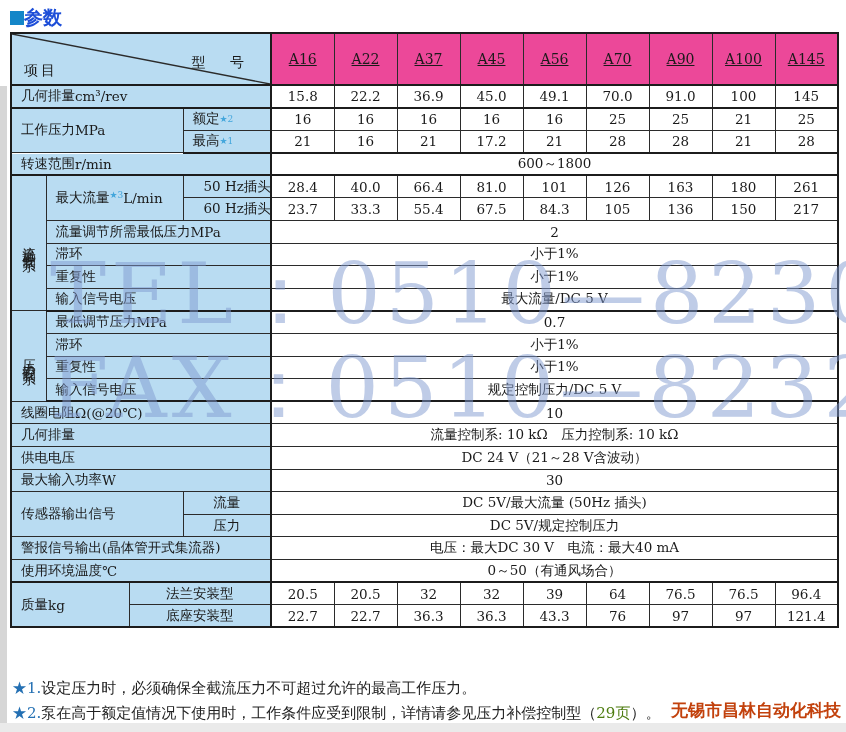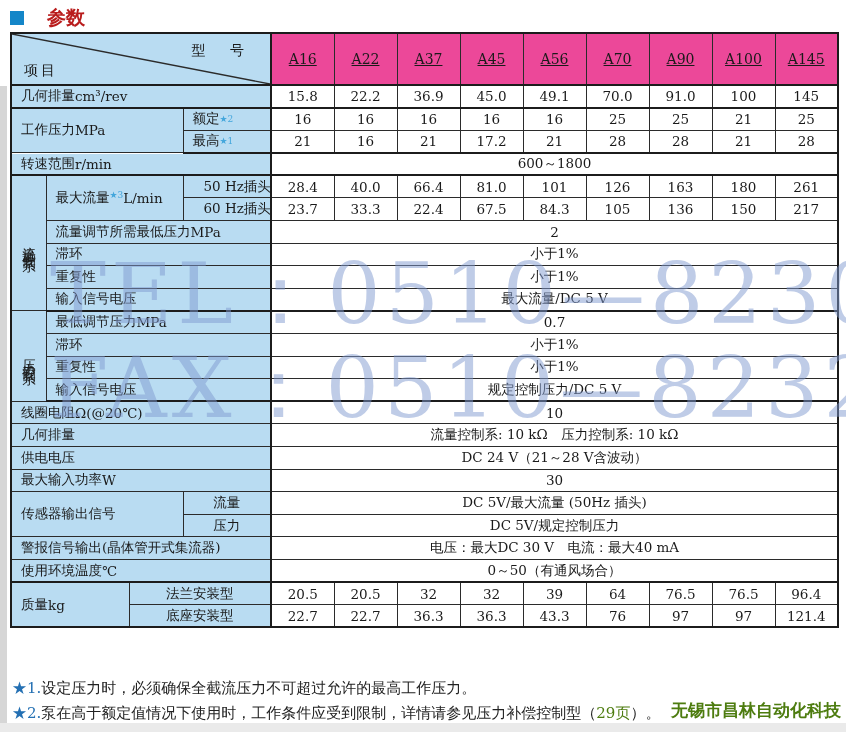--- a/index.html
+++ b/index.html
@@ -6,58 +6,58 @@
   html,body { margin:0; padding:0; }
   body {
     width:846px; height:732px; position:relative; overflow:hidden;
     background:#ffffff; color:#1a1a1a;
     font-family:"DejaVu Serif","Liberation Serif",serif;
   }
   
   .edge-left { position:absolute; left:0; top:86px; width:7px; height:640px; background:#d6d6d6; }
   .edge-bottom { position:absolute; left:0; top:723px; width:846px; height:9px; background:#eaeaea; }
 
-  .title { position:absolute; top:5px; left:10px; display:flex; align-items:center; gap:23px;
-    font-family:"DejaVu Sans","Liberation Sans",sans-serif; font-weight:bold; font-size:19px; color:#b91c1c; }
+  .title { position:absolute; top:5px; left:10px; display:flex; align-items:center; gap:0;
+    font-family:"DejaVu Sans","Liberation Sans",sans-serif; font-weight:bold; font-size:19px; color:#1d4ed8; }
   .title .sq { width:14px; height:14px; background:#1486c8; }
 
   table.spec { position:absolute; top:32px; left:10px; width:827px;
     border-collapse:collapse; table-layout:fixed; border:2px solid #1c1c1c; }
   td { border:1px solid #2b2b2b; height:22.6px; padding:0 4px; font-size:13.5px;
     text-align:center; white-space:nowrap; overflow:hidden; background:#ffffff; }
   td.lbl { background:#b9dcf2; text-align:left; padding:0 8px 0 9px; }
   td.subc { background:#b9dcf2; text-align:center; padding:0 20px; }
   td.sep { border-right:2px solid #1c1c1c; }
   tr.hrow td { height:52px; }
   tr.thick td { border-bottom:2px solid #1c1c1c; }
   td.vert { background:#b9dcf2; padding:0; text-align:center; vertical-align:middle; }
   td.vert .v { writing-mode:vertical-rl; text-orientation:upright; letter-spacing:3px;
     margin:0 auto; font-size:13.5px; line-height:1; }
   .lu { display:flex; justify-content:flex-start; align-items:center; width:100%; }
   .star { color:#43a6dc; font-size:9px; vertical-align:4px; letter-spacing:0; }
   td.diag { background:#b9dcf2; position:relative; padding:0; }
   td.diag svg { position:absolute; inset:0; width:100%; height:100%; }
-  td.diag .model-lbl { position:absolute; top:8px; right:16px; letter-spacing:10px; font-size:14px; }
+  td.diag .model-lbl { position:absolute; top:20px; right:16px; letter-spacing:10px; font-size:14px; }
   td.diag .item-lbl { position:absolute; bottom:4px; left:12px; letter-spacing:3px; font-size:14px; }
   td.model { background:#ec4899; font-size:14px;text-decoration:underline; }
 
   .notes { position:absolute; left:12px; top:676px; width:830px; font-size:15px;
     line-height:24.5px; color:#222; white-space:nowrap; }
   .notes .nstar { color:#2470b3; }
   .notes .nlink { color:#4d7c0f; }
 
   .wm { position:absolute; left:50px; white-space:nowrap; pointer-events:none; z-index:5;
     font-family:"DejaVu Serif","Liberation Serif",serif;
     color:rgba(128,153,208,0.5); font-size:84px; letter-spacing:5px; line-height:1; }
   #wm-tel { top:252px; }
   #wm-fax { top:346px; }
 
   .company { position:absolute; top:698px; right:3px; z-index:6;
     font-family:"DejaVu Sans","Liberation Sans",sans-serif; font-weight:bold; font-size:17px;
-    color:#4d7c0f; background:rgba(255,255,255,0.88); padding:1px 2px; letter-spacing:0; }
+    color:#c2410c; background:rgba(255,255,255,0.88); padding:1px 2px; letter-spacing:0; }
 </style>
 </head>
 <body>
 
 <div class="edge-left"></div>
 <div class="edge-bottom"></div>
 
 <div class="title">
   <span class="sq"></span>
   <span>参数</span>
@@ -187,21 +187,21 @@
     <td>101</td>
     <td>126</td>
     <td>163</td>
     <td>180</td>
     <td>261</td>
   </tr>
   <tr>
     <td class="subc sep">60 Hz插头</td>
     <td>23.7</td>
     <td>33.3</td>
-    <td>22.4</td>
+    <td>55.4</td>
     <td>67.5</td>
     <td>84.3</td>
     <td>105</td>
     <td>136</td>
     <td>150</td>
     <td>217</td>
   </tr>
   <tr>
     <td colspan="3" class="lbl sep">
       <div class="lu">

